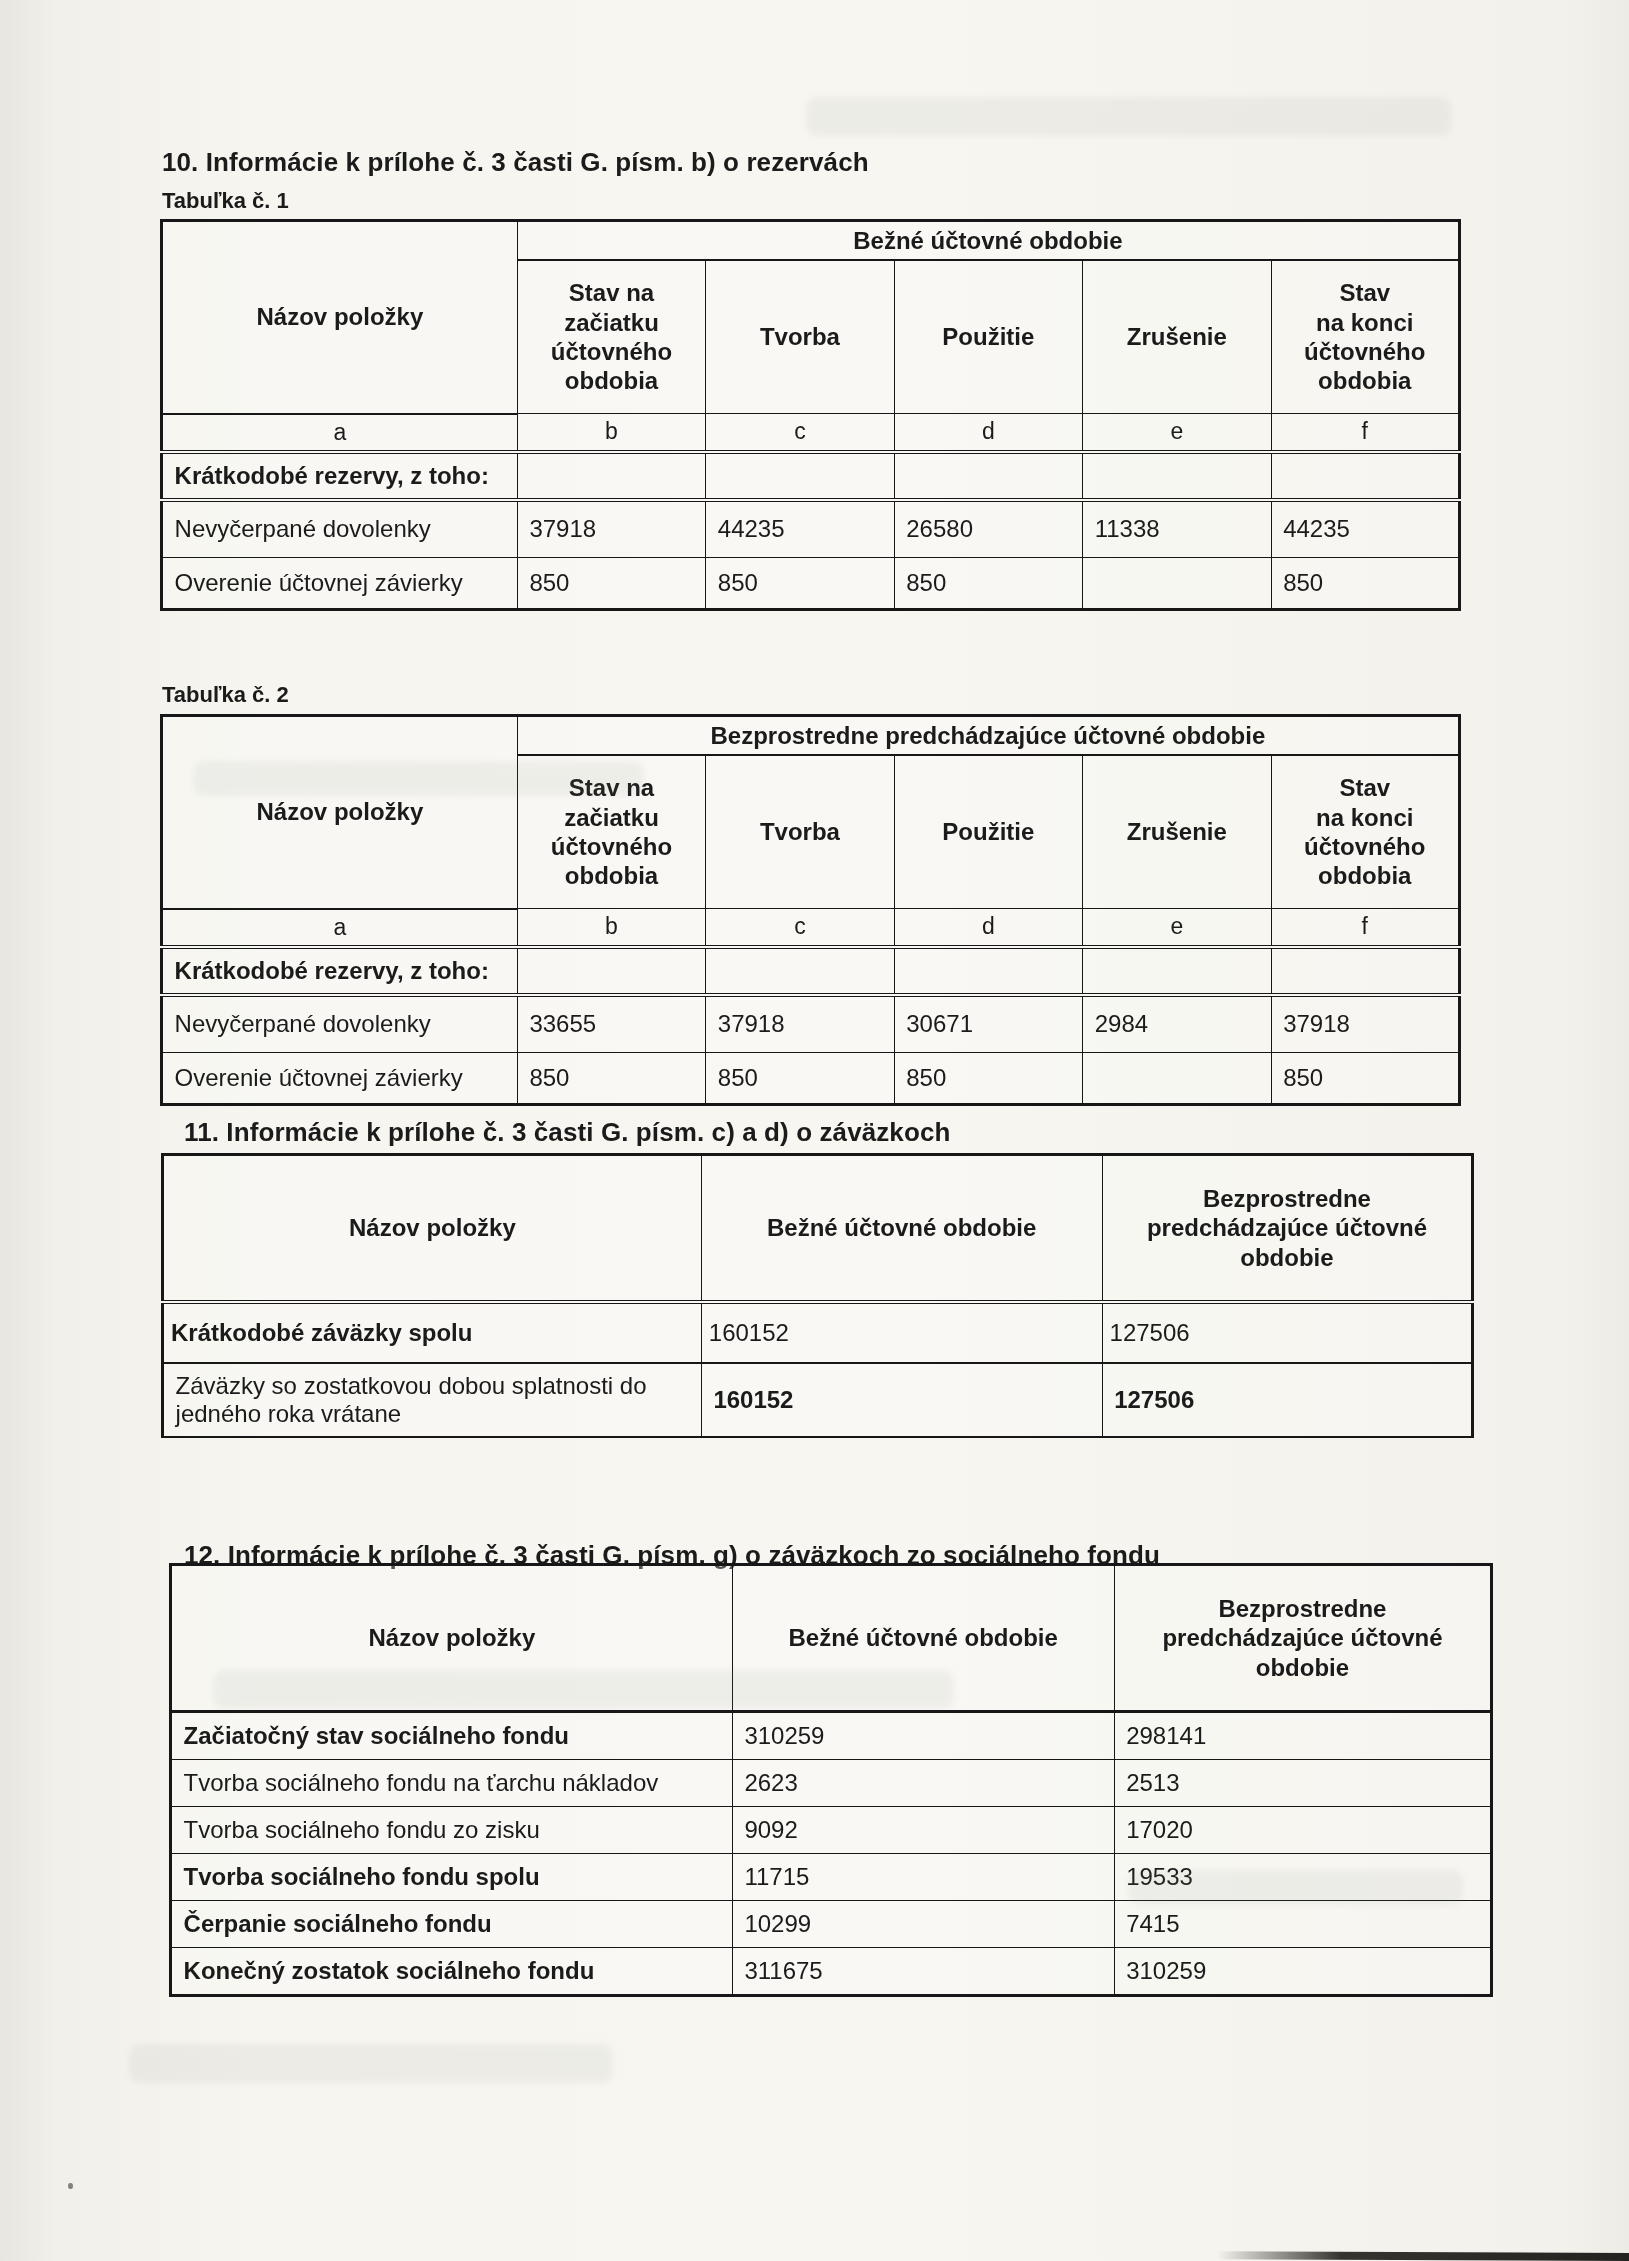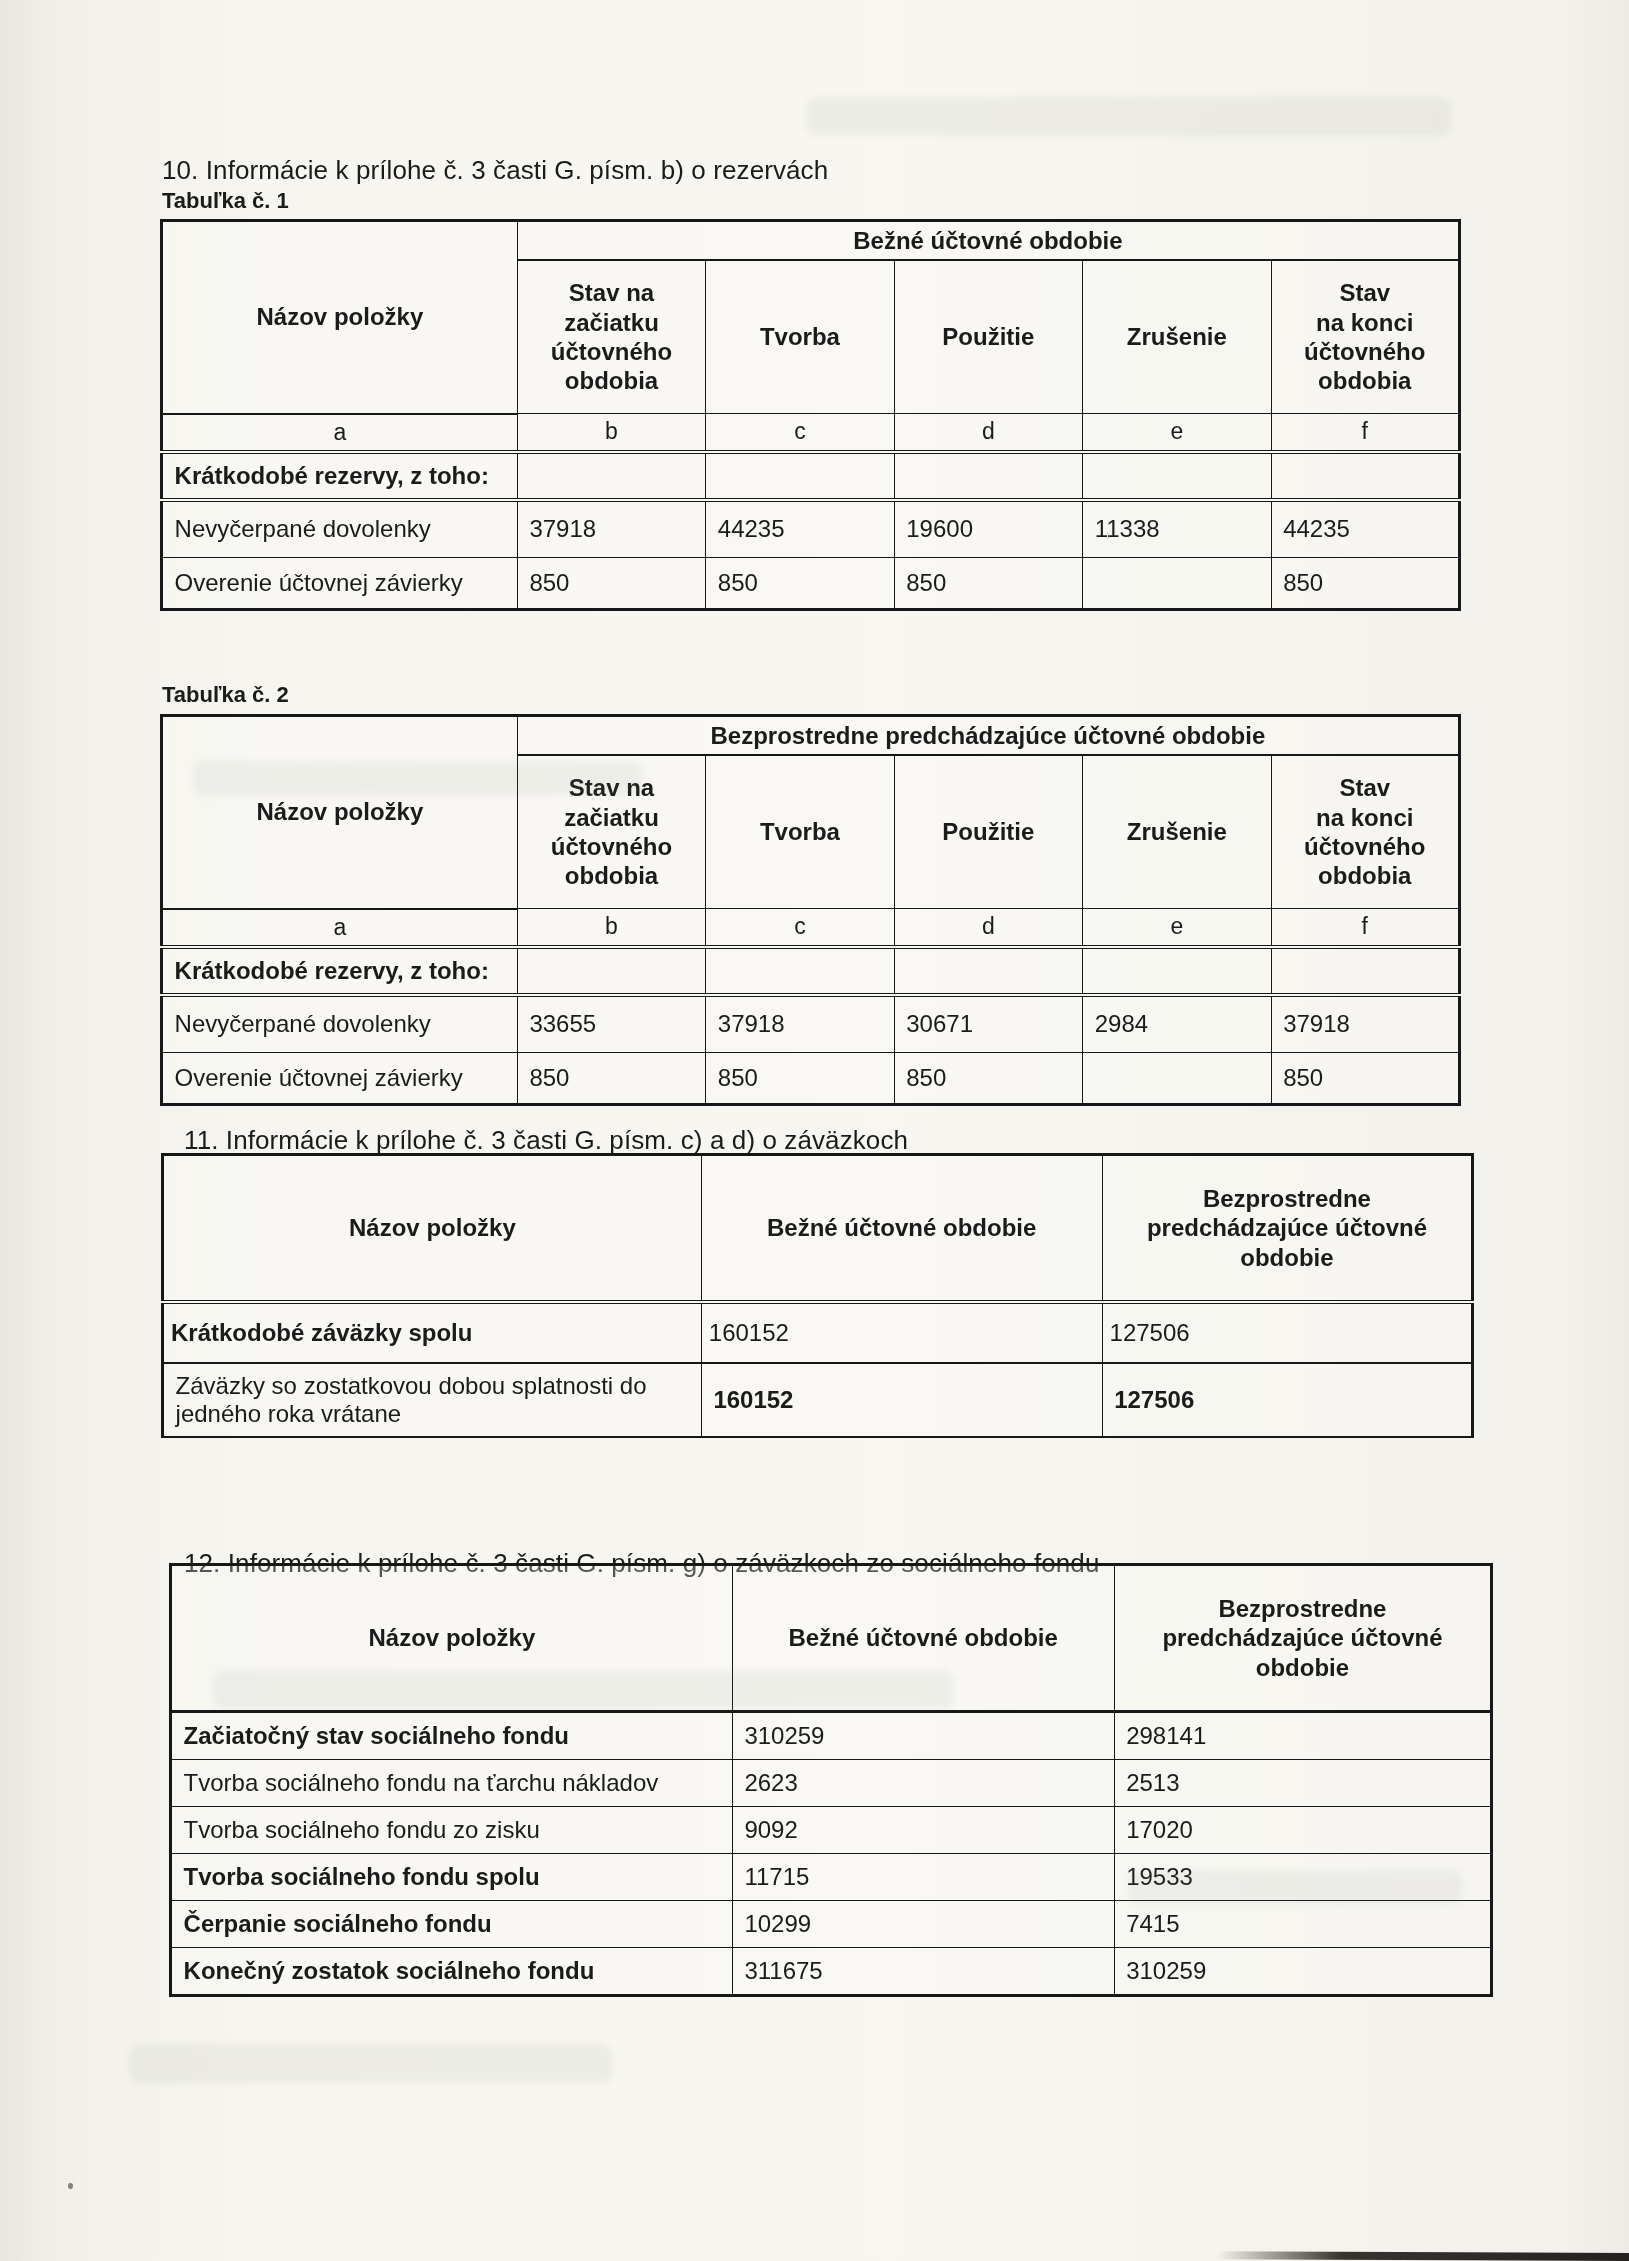--- a/index.html
+++ b/index.html
@@ -4,21 +4,21 @@
 <style>
   html,body{margin:0;padding:0;}
   body{
     width:1630px;height:2261px;
     font-family:"Liberation Sans","DejaVu Sans",sans-serif;
     color:#1b1b1b;
     background:linear-gradient(90deg,#e7e6e0 0px,#f1f0ea 58px,#f6f5ef 258px,#f7f6f0 55%,#f2f1eb 96%,#ecebe5 100%);
     position:relative;overflow:hidden;
   }
   #page{position:absolute;inset:0;}
-  .heading{position:absolute;font-size:26px;font-weight:normal;letter-spacing:0.1px;white-space:nowrap;margin-top:8px;}
+  .heading{position:absolute;font-size:26px;font-weight:bold;letter-spacing:0.1px;white-space:nowrap;}
   .tbl-label{position:absolute;font-size:22px;font-weight:bold;}
   table{border-collapse:collapse;table-layout:fixed;position:absolute;background:rgba(255,255,255,0.25);}
   td{border:1.9px solid #171717;font-size:24px;vertical-align:middle;padding:0 11.6px;overflow:hidden;}
   .b{font-weight:bold;}
   .ctr{text-align:center;padding:0 3.9px;}
   .pre{white-space:pre-line;line-height:1.22;}
   .num{text-align:left;}
   
   .rezervy{left:160px;width:1301px;}
   .rezervy td.name{width:346px;}
@@ -98,21 +98,21 @@
       <td class="cb"></td>
       <td class="cc"></td>
       <td class="cd"></td>
       <td class="ce"></td>
       <td class="cf outer-r"></td>
     </tr>
     <tr class="r1">
       <td class="name outer-l">Nevyčerpané dovolenky</td>
       <td class="cb num">37918</td>
       <td class="cc num">44235</td>
-      <td class="cd num">19600</td>
+      <td class="cd num">26580</td>
       <td class="ce num">11338</td>
       <td class="cf outer-r num">44235</td>
     </tr>
     <tr class="r2">
       <td class="name outer-l">Overenie účtovnej závierky</td>
       <td class="cb num">850</td>
       <td class="cc num">850</td>
       <td class="cd num">850</td>
       <td class="ce num"></td>
       <td class="cf outer-r num">850</td>

